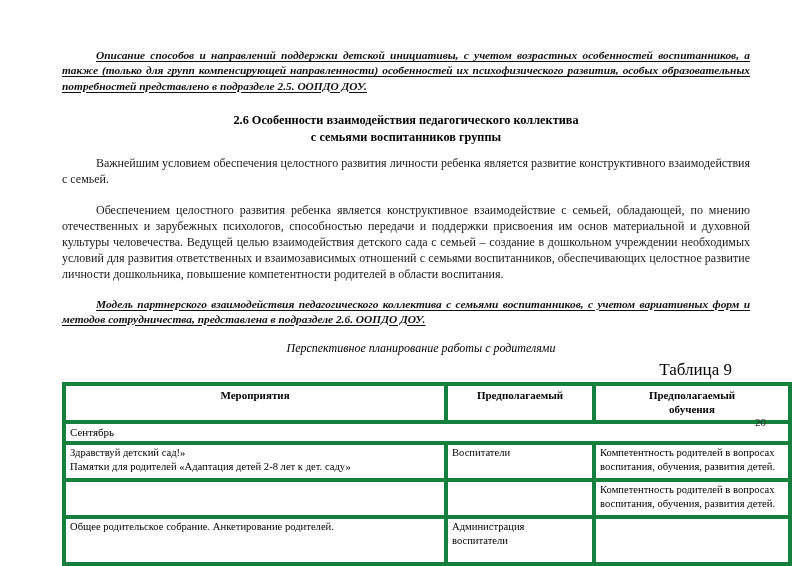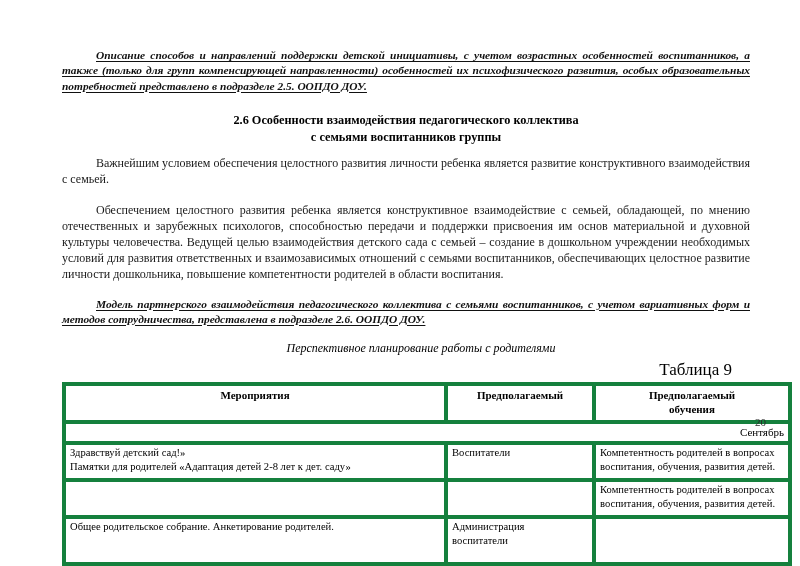--- a/index.html
+++ b/index.html
@@ -92,21 +92,21 @@
     font-size: 11px;
     vertical-align: top;
     padding-top: 2px;
     padding-bottom: 3px;
   }
   .col-a { width: 382px; }
   .col-b { width: 148px; }
   .col-c { width: 196px; }
 
   .month-row td {
-    text-align: right;
+    text-align: left;
     font-weight: bold;
     font-size: 11px;
     padding-top: 1px;
     padding-bottom: 2px;
   }
   .cell-center {
     text-align: left;
   }
   .cell-left {
     text-align: left;

